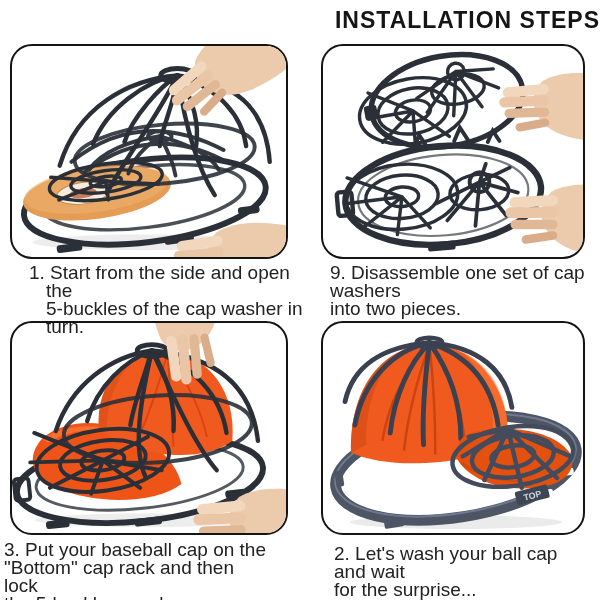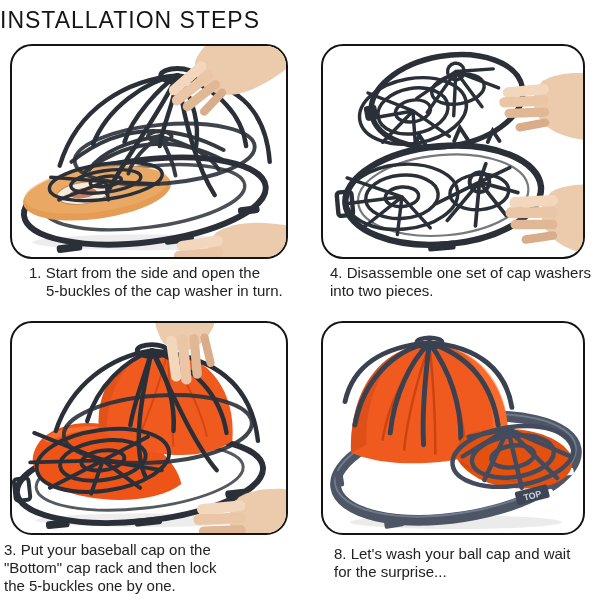--- a/index.html
+++ b/index.html
@@ -2,34 +2,34 @@
 <html><head>
 <meta charset="utf-8">
 <style>
   html,body{margin:0;padding:0;}
   body{
     width:600px;height:600px;background:#ffffff;
     font-family:"Liberation Sans", sans-serif;
     position:relative;overflow:hidden;color:#1a1a1a;
   }
   .title{
-    position:absolute;left:0;top:7px;width:600px;text-align:left;
-    font-size:23px;font-weight:400;letter-spacing:1px;color:#151515;
+    position:absolute;left:0;top:7px;width:600px;text-align:right;
+    font-size:23px;font-weight:700;letter-spacing:1px;color:#151515;
   }
   .panel{
     position:absolute;background:#ffffff;border:2px solid #141414;
     border-radius:22px;overflow:hidden;box-sizing:border-box;
   }
   .panel svg{display:block;width:100%;height:100%;}
   #p1{left:10px;top:44px;width:278px;height:215px;}
   #p2{left:321px;top:44px;width:264px;height:215px;}
   #p3{left:10px;top:321px;width:278px;height:214px;}
   #p4{left:321px;top:321px;width:264px;height:214px;}
   .caption{
-    position:absolute;font-size:15px;line-height:18px;color:#222;
+    position:absolute;font-size:19px;line-height:18px;color:#222;
     white-space:pre-line;
   }
   #c1{left:29px;top:264px;width:262px;padding-left:17px;text-indent:-17px;}
   #c2{left:330px;top:264px;width:262px;}
   #c3{left:4px;top:541px;width:266px;}
   #c4{left:334px;top:545px;width:256px;}
   .cage{stroke:#2b3038;fill:none;stroke-linecap:round;}
 </style>
 </head>
 <body>
@@ -215,19 +215,19 @@
   </g>
   <g transform="rotate(-14 213 176)">
     <rect x="196" y="168" width="34" height="14" rx="2" fill="#3e4555"></rect>
     <text x="213" y="179" text-anchor="middle" font-size="9" font-weight="bold" fill="#cfd5e2" font-family="Liberation Sans, sans-serif">TOP</text>
   </g>
 </svg>
 </div>
 
 <div class="caption" id="c1">1. Start from the side and open the
 5-buckles of the cap washer in turn.</div>
-<div class="caption" id="c2">4. Disassemble one set of cap washers
+<div class="caption" id="c2">9. Disassemble one set of cap washers
 into two pieces.</div>
 <div class="caption" id="c3">3. Put your baseball cap on the
 "Bottom" cap rack and then lock
 the 5-buckles one by one.</div>
-<div class="caption" id="c4">8. Let's wash your ball cap and wait
+<div class="caption" id="c4">2. Let's wash your ball cap and wait
 for the surprise...</div>
 
 </body></html>

